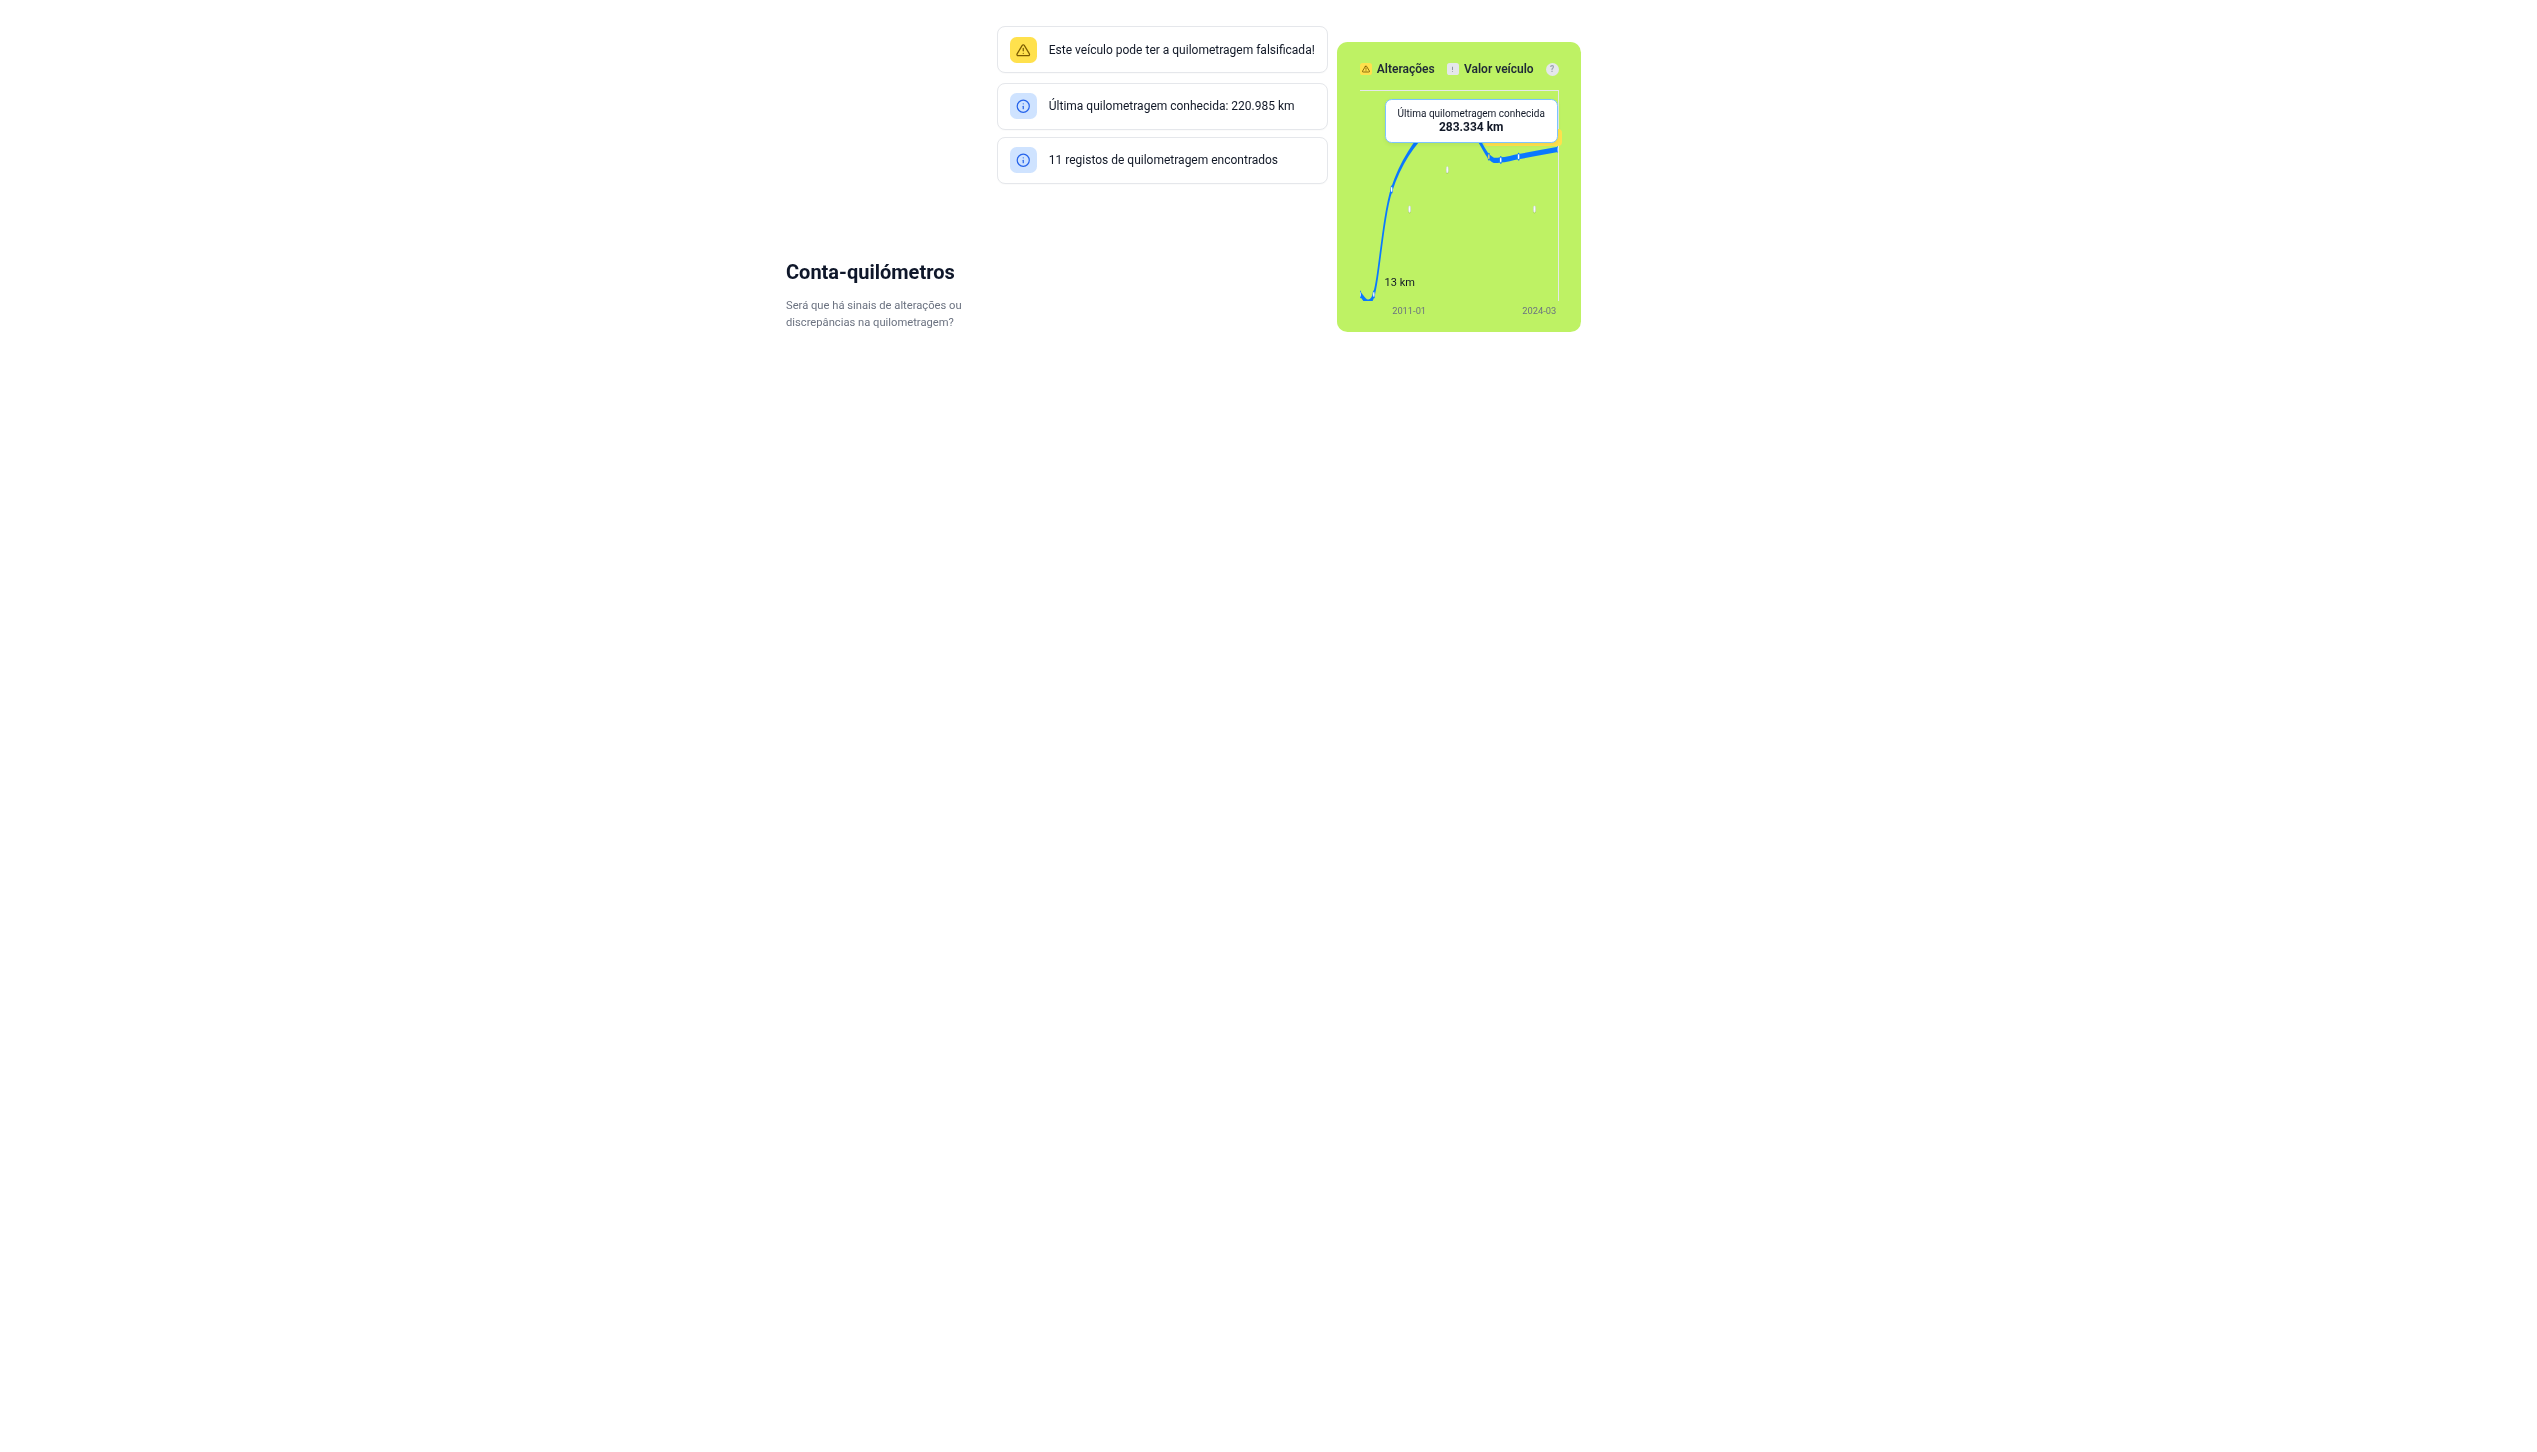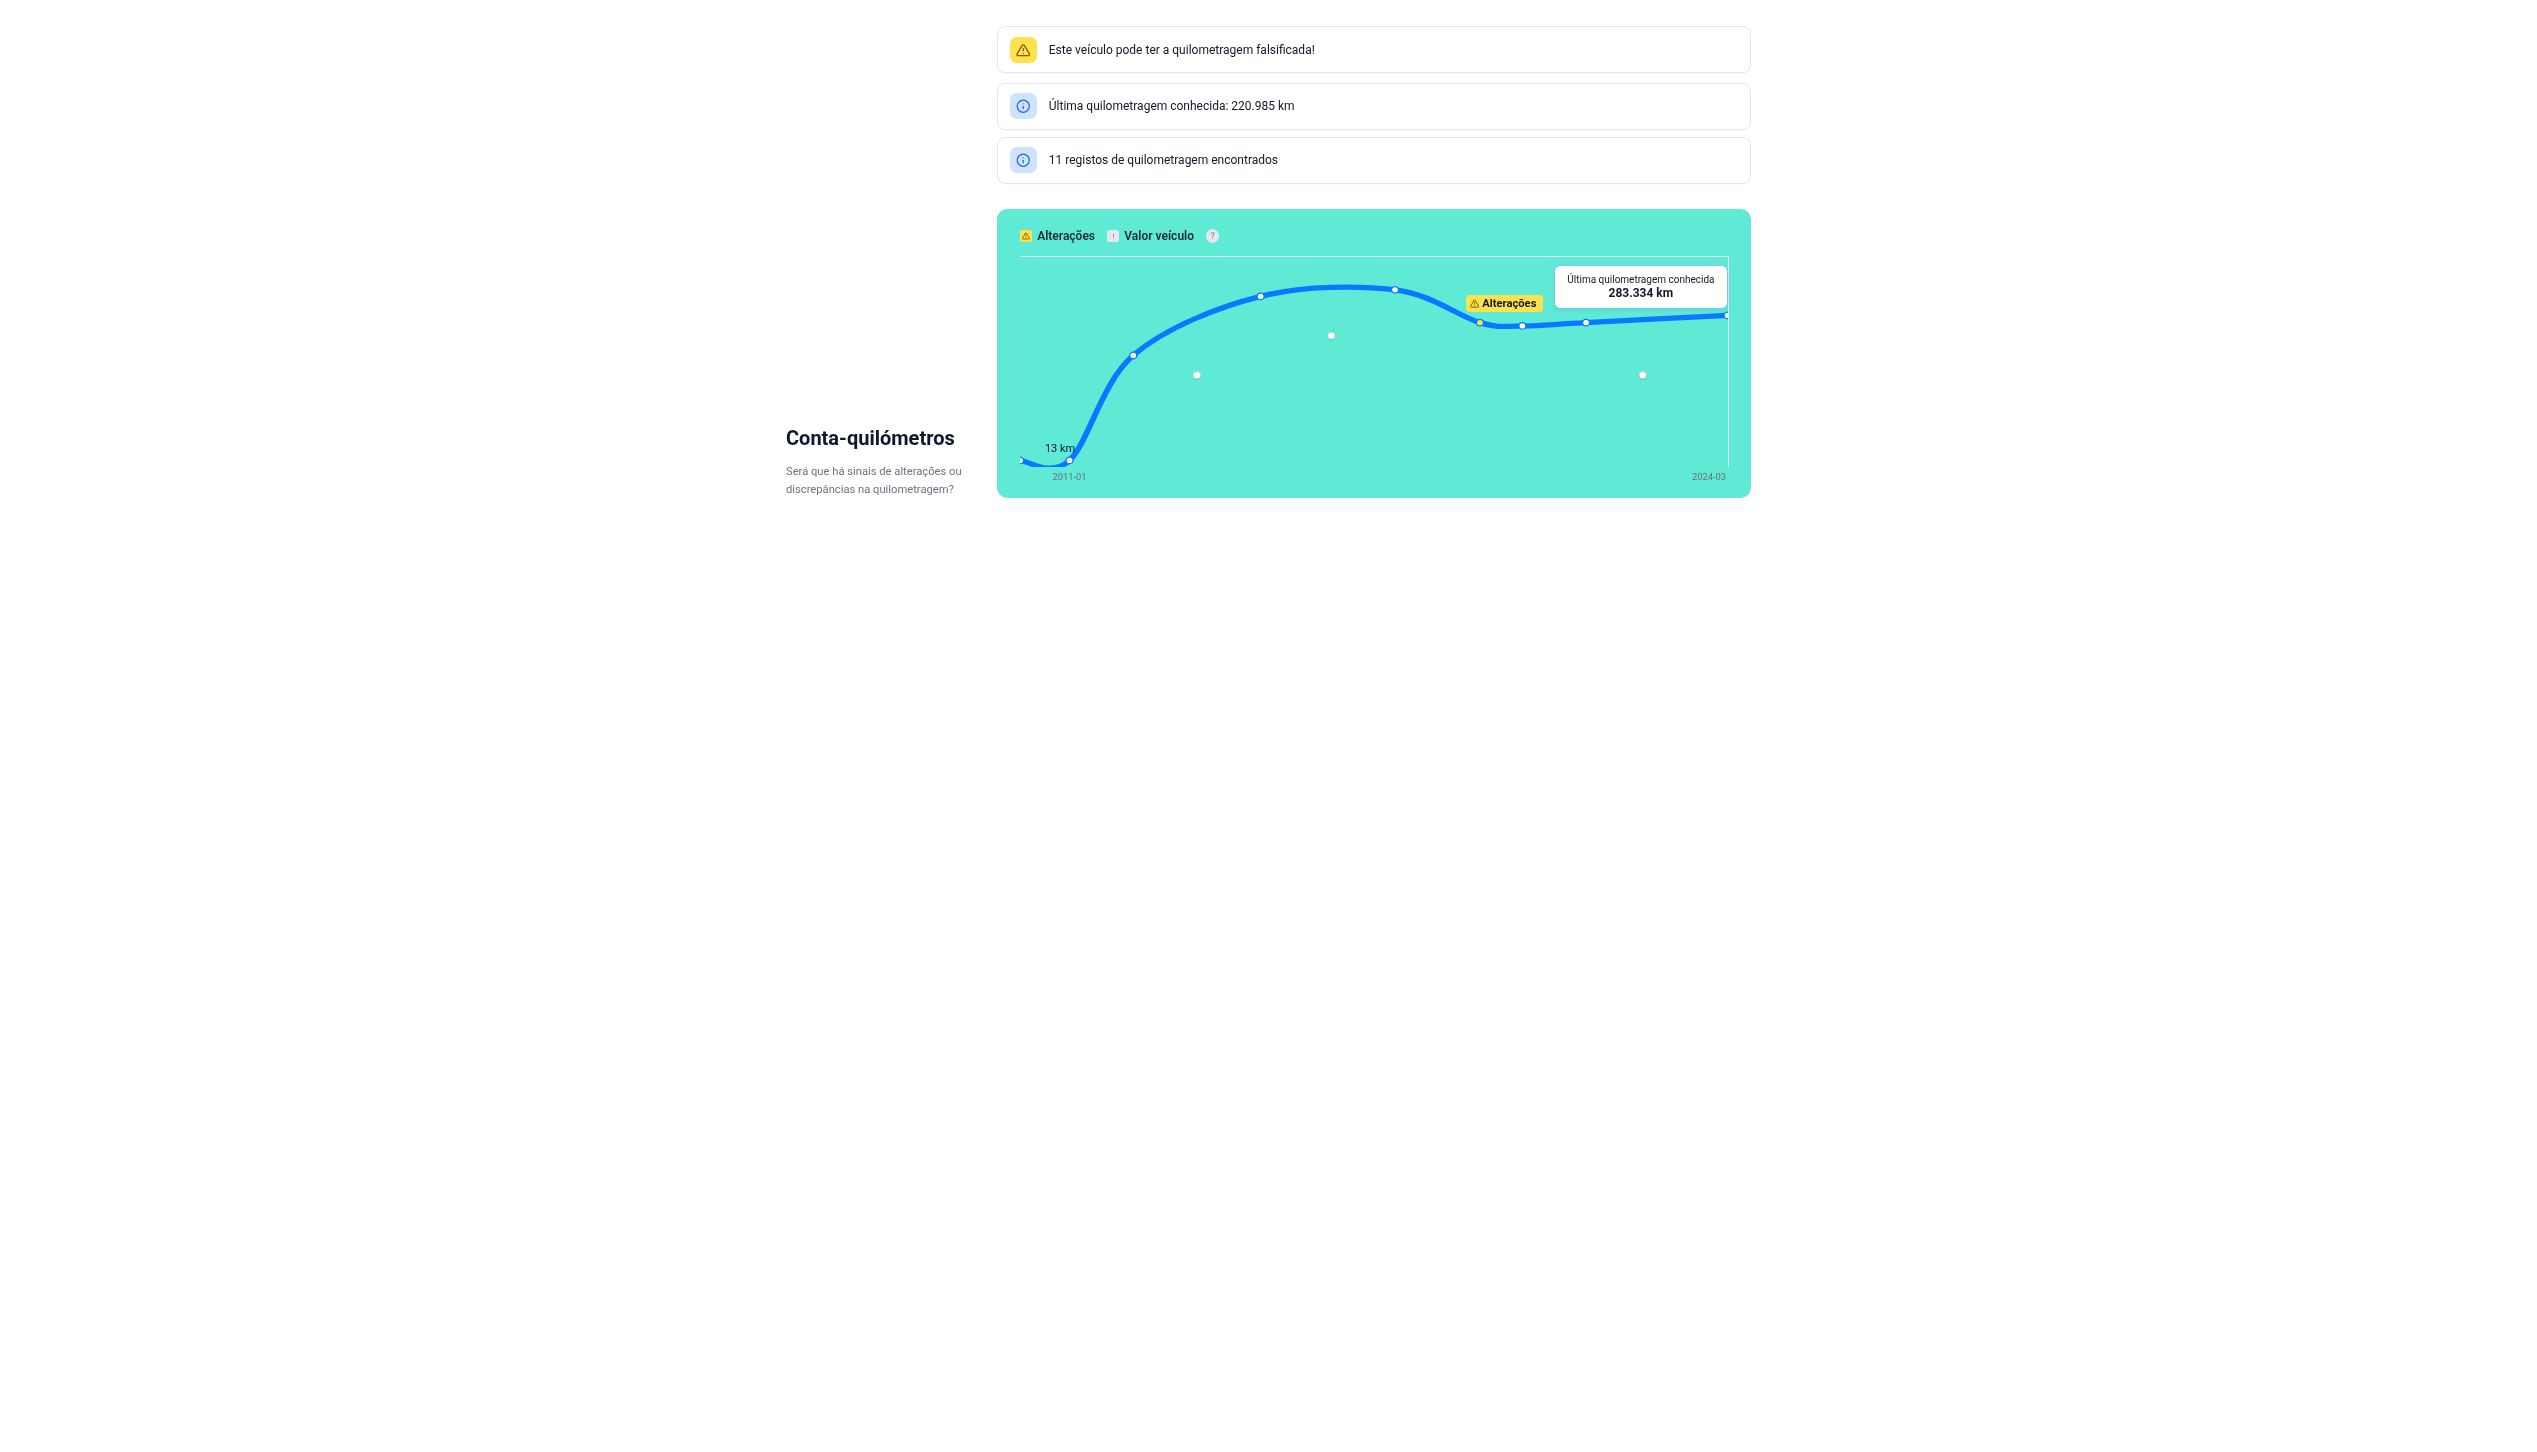--- a/index.html
+++ b/index.html
@@ -27,21 +27,21 @@
     color: #0f172a;
   }
   .side p {
     font-size: 11.2px;
     line-height: 1.55;
     color: #6b7280;
   }
   .main {
     flex: 1;
     display: flex;
-    flex-direction: column;
+    flex-direction: row;
     gap: 9.3px;
   }
   .alert {
     display: flex;
     align-items: center;
     gap: 12px;
     background: #fff;
     border: 0.7px solid #e5e7eb;
     border-radius: 8px;
     padding: 9.3px 12px;
@@ -56,21 +56,21 @@
     justify-content: center;
     flex-shrink: 0;
   }
   .alert-icon.warn { background: #ffe14d; }
   .alert-icon.info { background: #cfe3ff; }
   .alert-text {
     font-size: 12px;
     color: #111827;
   }
   .chart-card {
-    background: #5eead4;
+    background: #bef264;
     border-radius: 10.6px;
     padding: 20px 22.5px 16px;
     margin-top: 16px;
   }
   .legend {
     display: flex;
     align-items: center;
     gap: 12px;
     margin-bottom: 13.2px;
     font-size: 12px;

